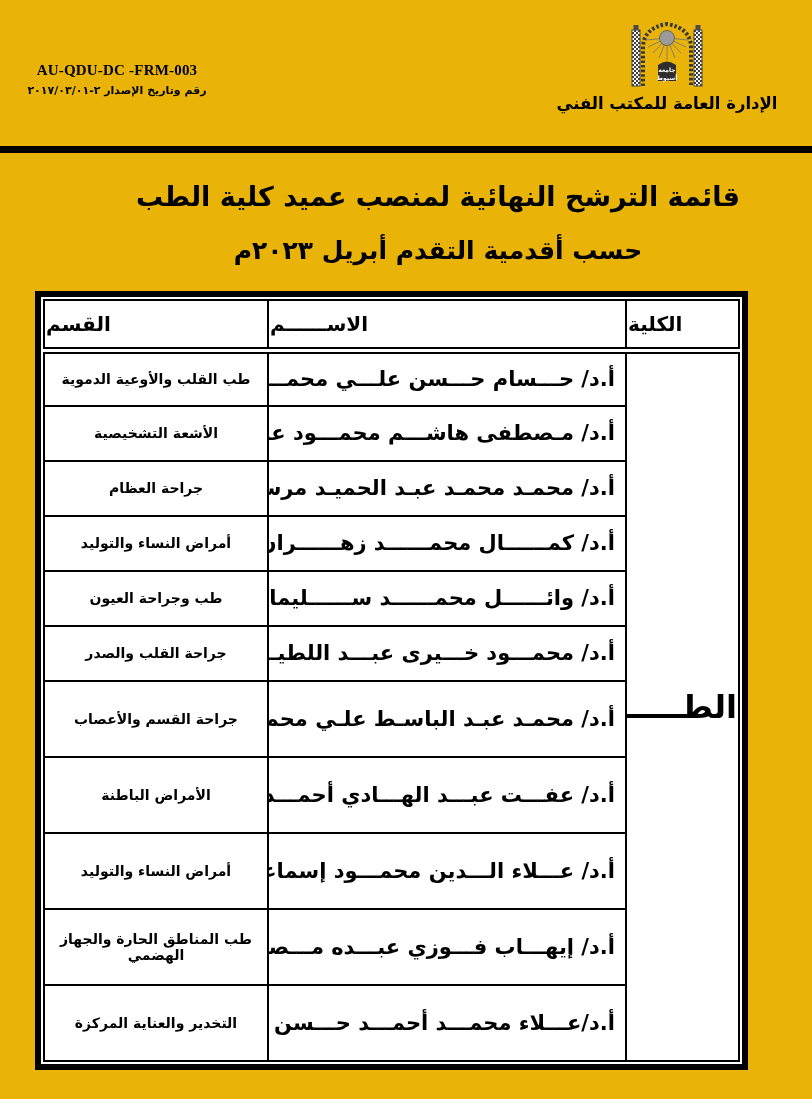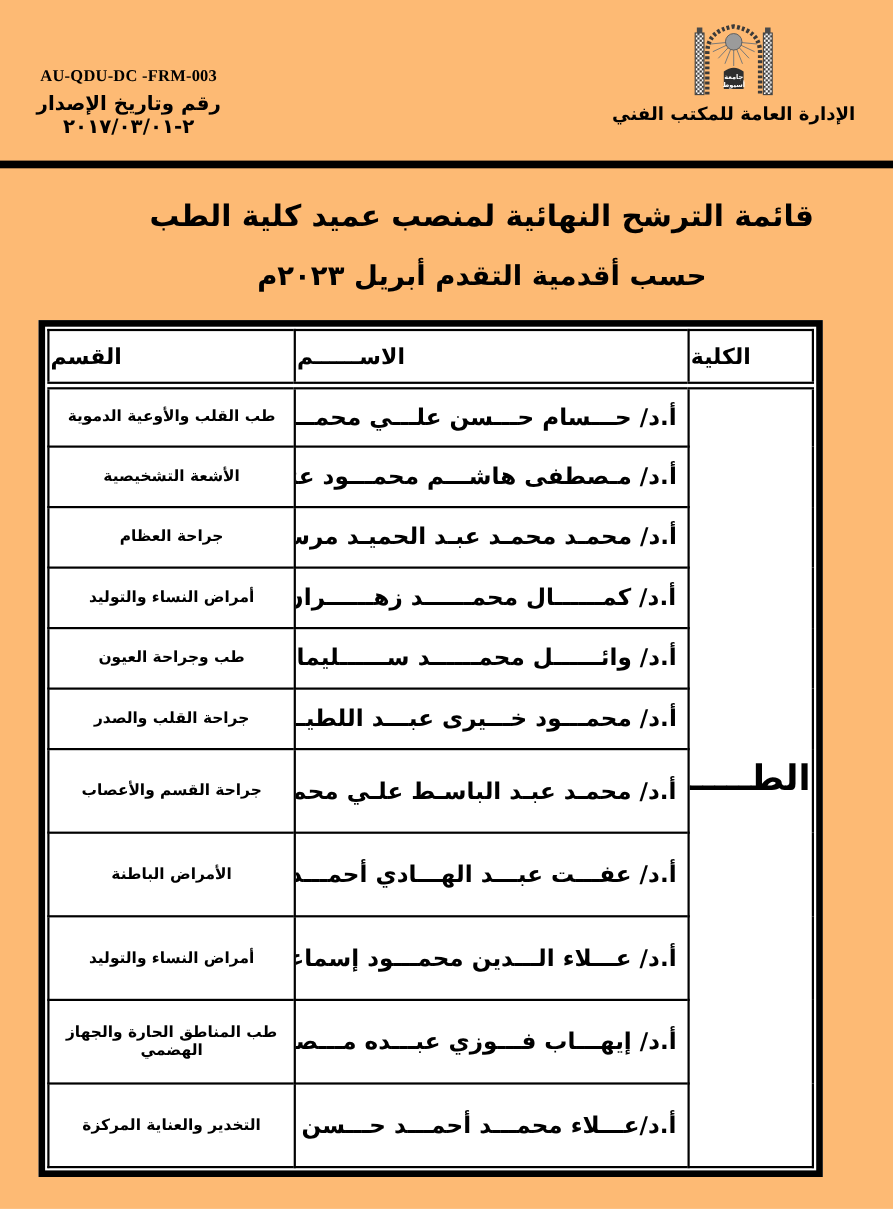--- a/index.html
+++ b/index.html
@@ -1,28 +1,28 @@
 <!DOCTYPE html>
 <html><head>
 <meta charset="utf-8">
 <style>
   html,body { margin:0; padding:0; }
   body {
     width:812px; height:1104px; background:#ffffff; color:#000;
     font-family:"DejaVu Sans", sans-serif;
   }
-  .page { position:relative; width:812px; height:1099px; overflow:hidden; background:#fdba74; }
+  .page { position:relative; width:812px; height:1099px; overflow:hidden; background:#eab308; }
 
   
   .hdr-left {
     position:absolute; top:62px; left:8px; width:218px;
     text-align:center; font-weight:bold;
   }
   .form-code { font-family:"Liberation Serif", serif; font-size:15px; letter-spacing:.2px; }
-  .form-issue { font-size:18px; margin-top:5px; }
+  .form-issue { font-size:11px; margin-top:5px; }
 
   .hdr-center {
     position:absolute; top:50px; left:50%; transform:translateX(-50%);
     text-align:center; font-weight:bold; white-space:nowrap;
   }
   .doc-type1 { font-size:29px; }
   .doc-type2 { font-size:25px; margin-top:17px; }
 
   .hdr-right {
     position:absolute; top:18px; right:4px; width:282px;

